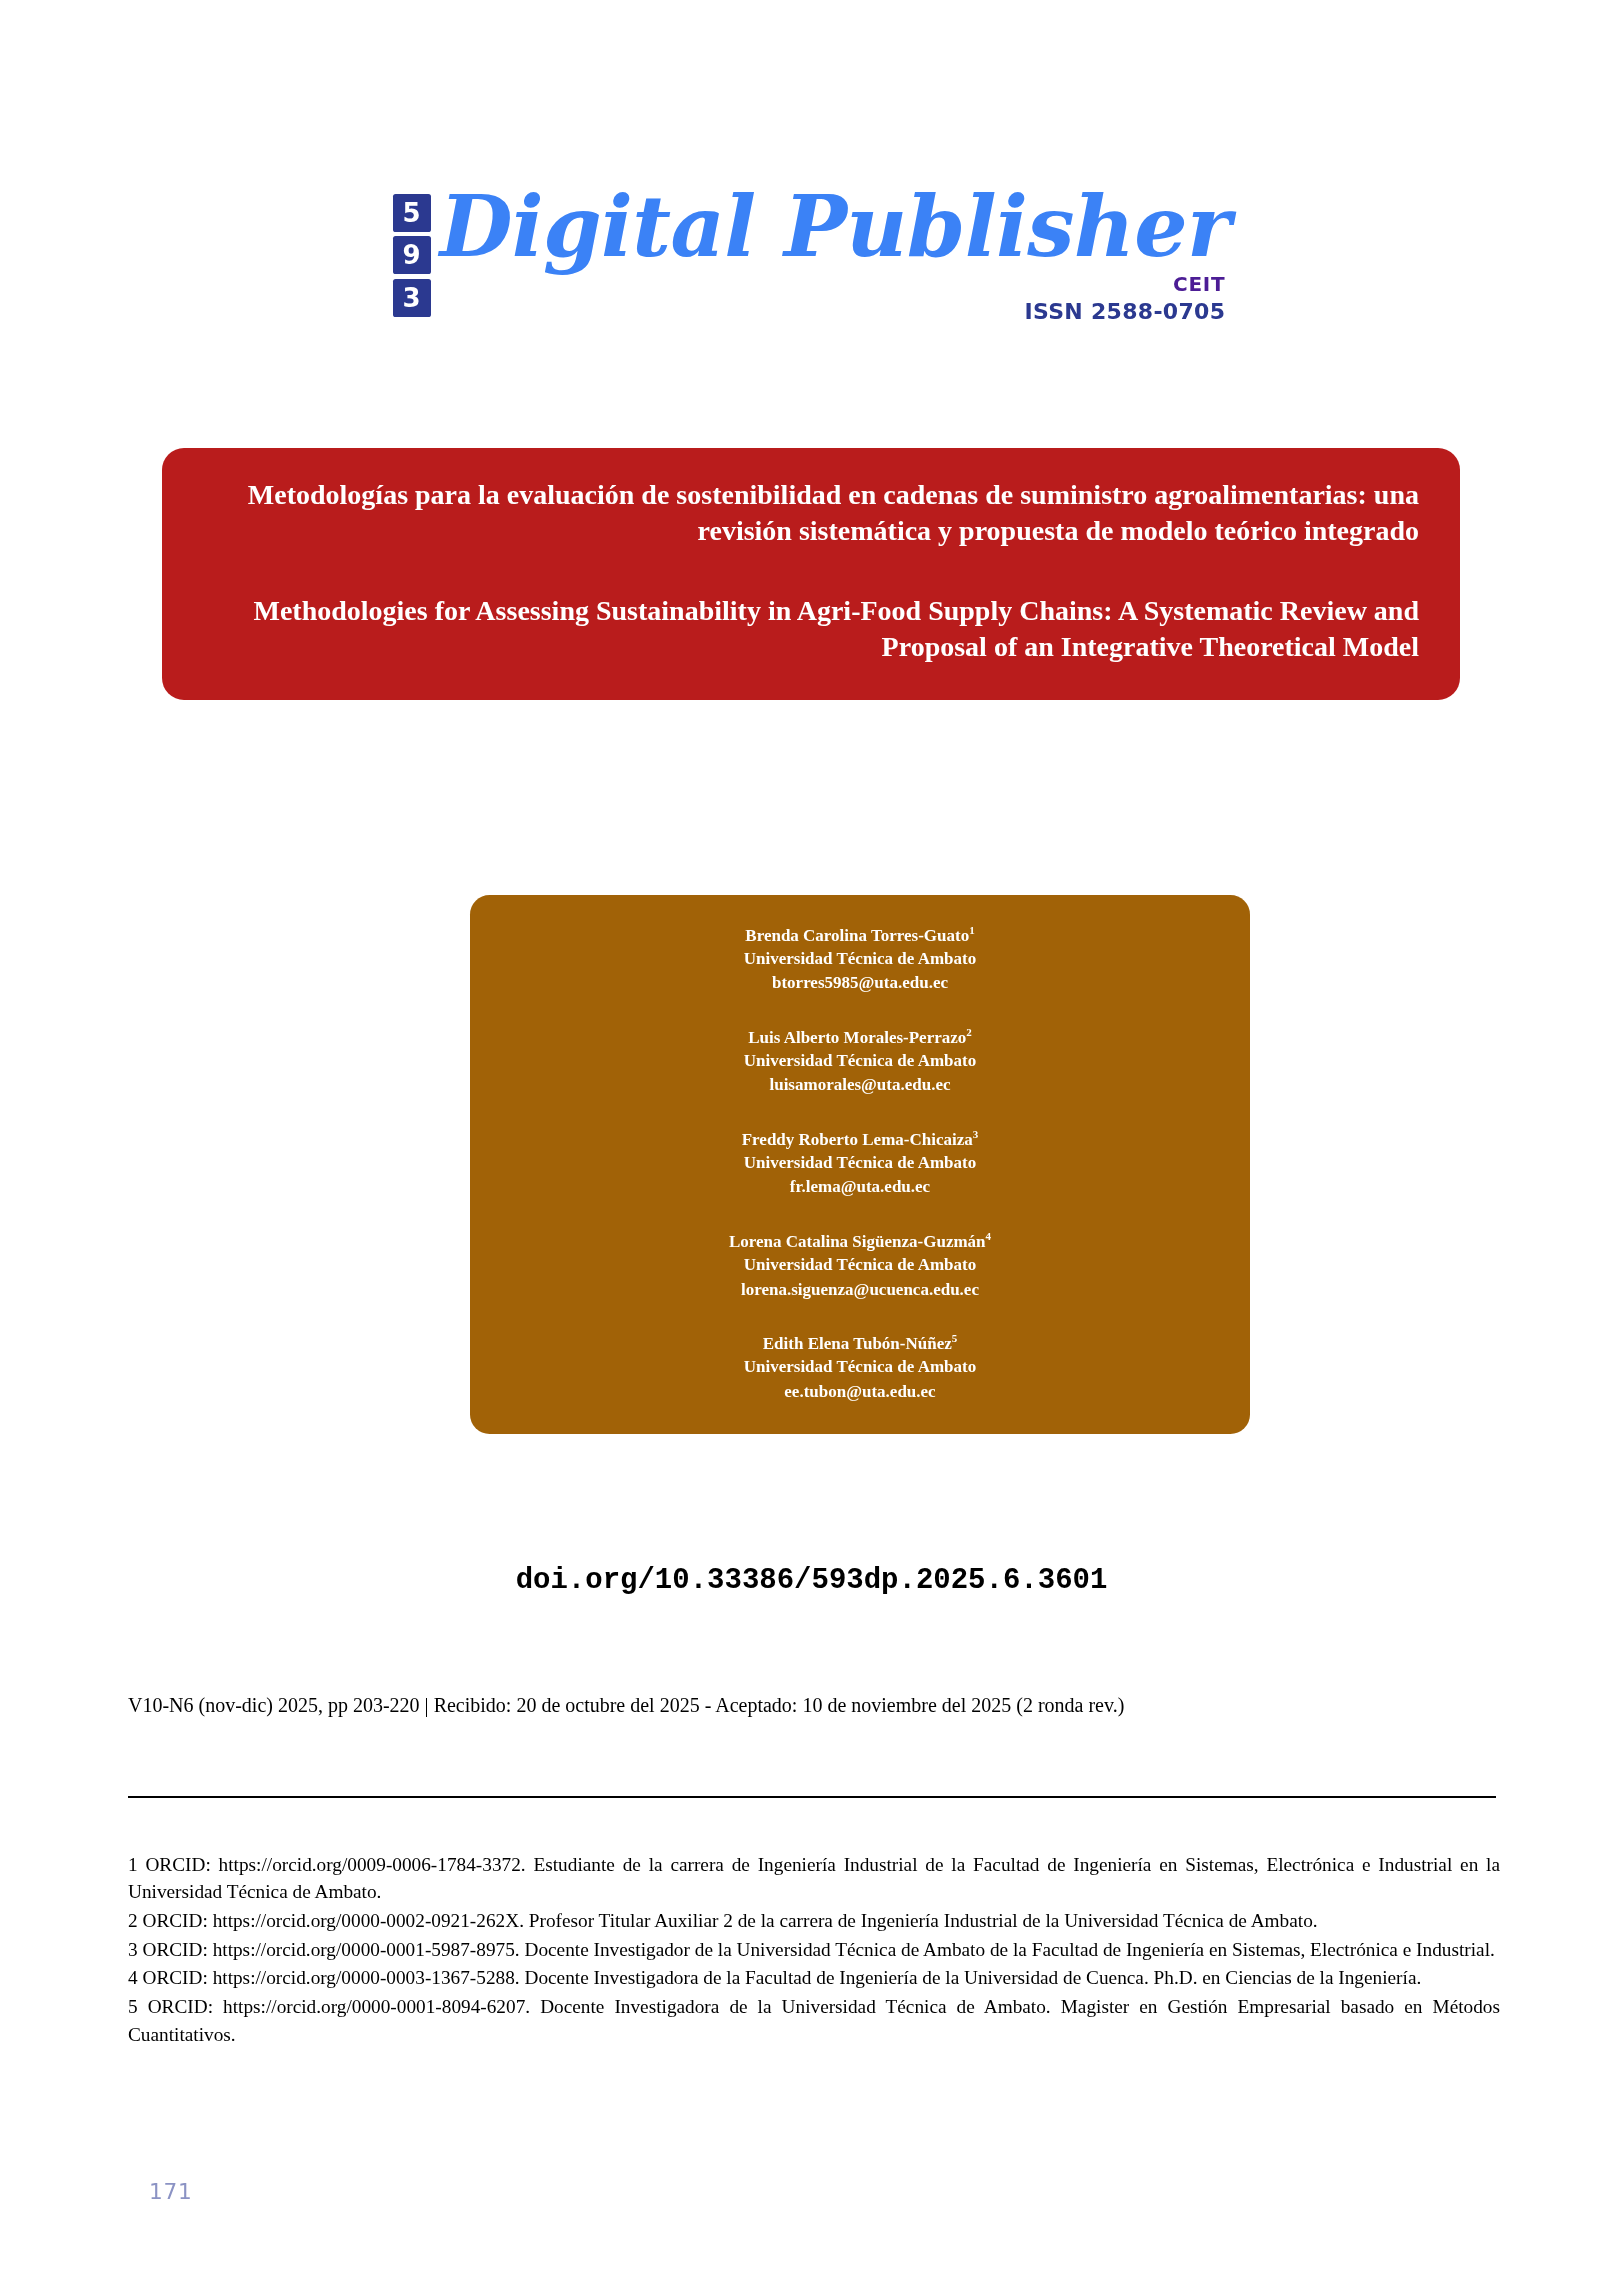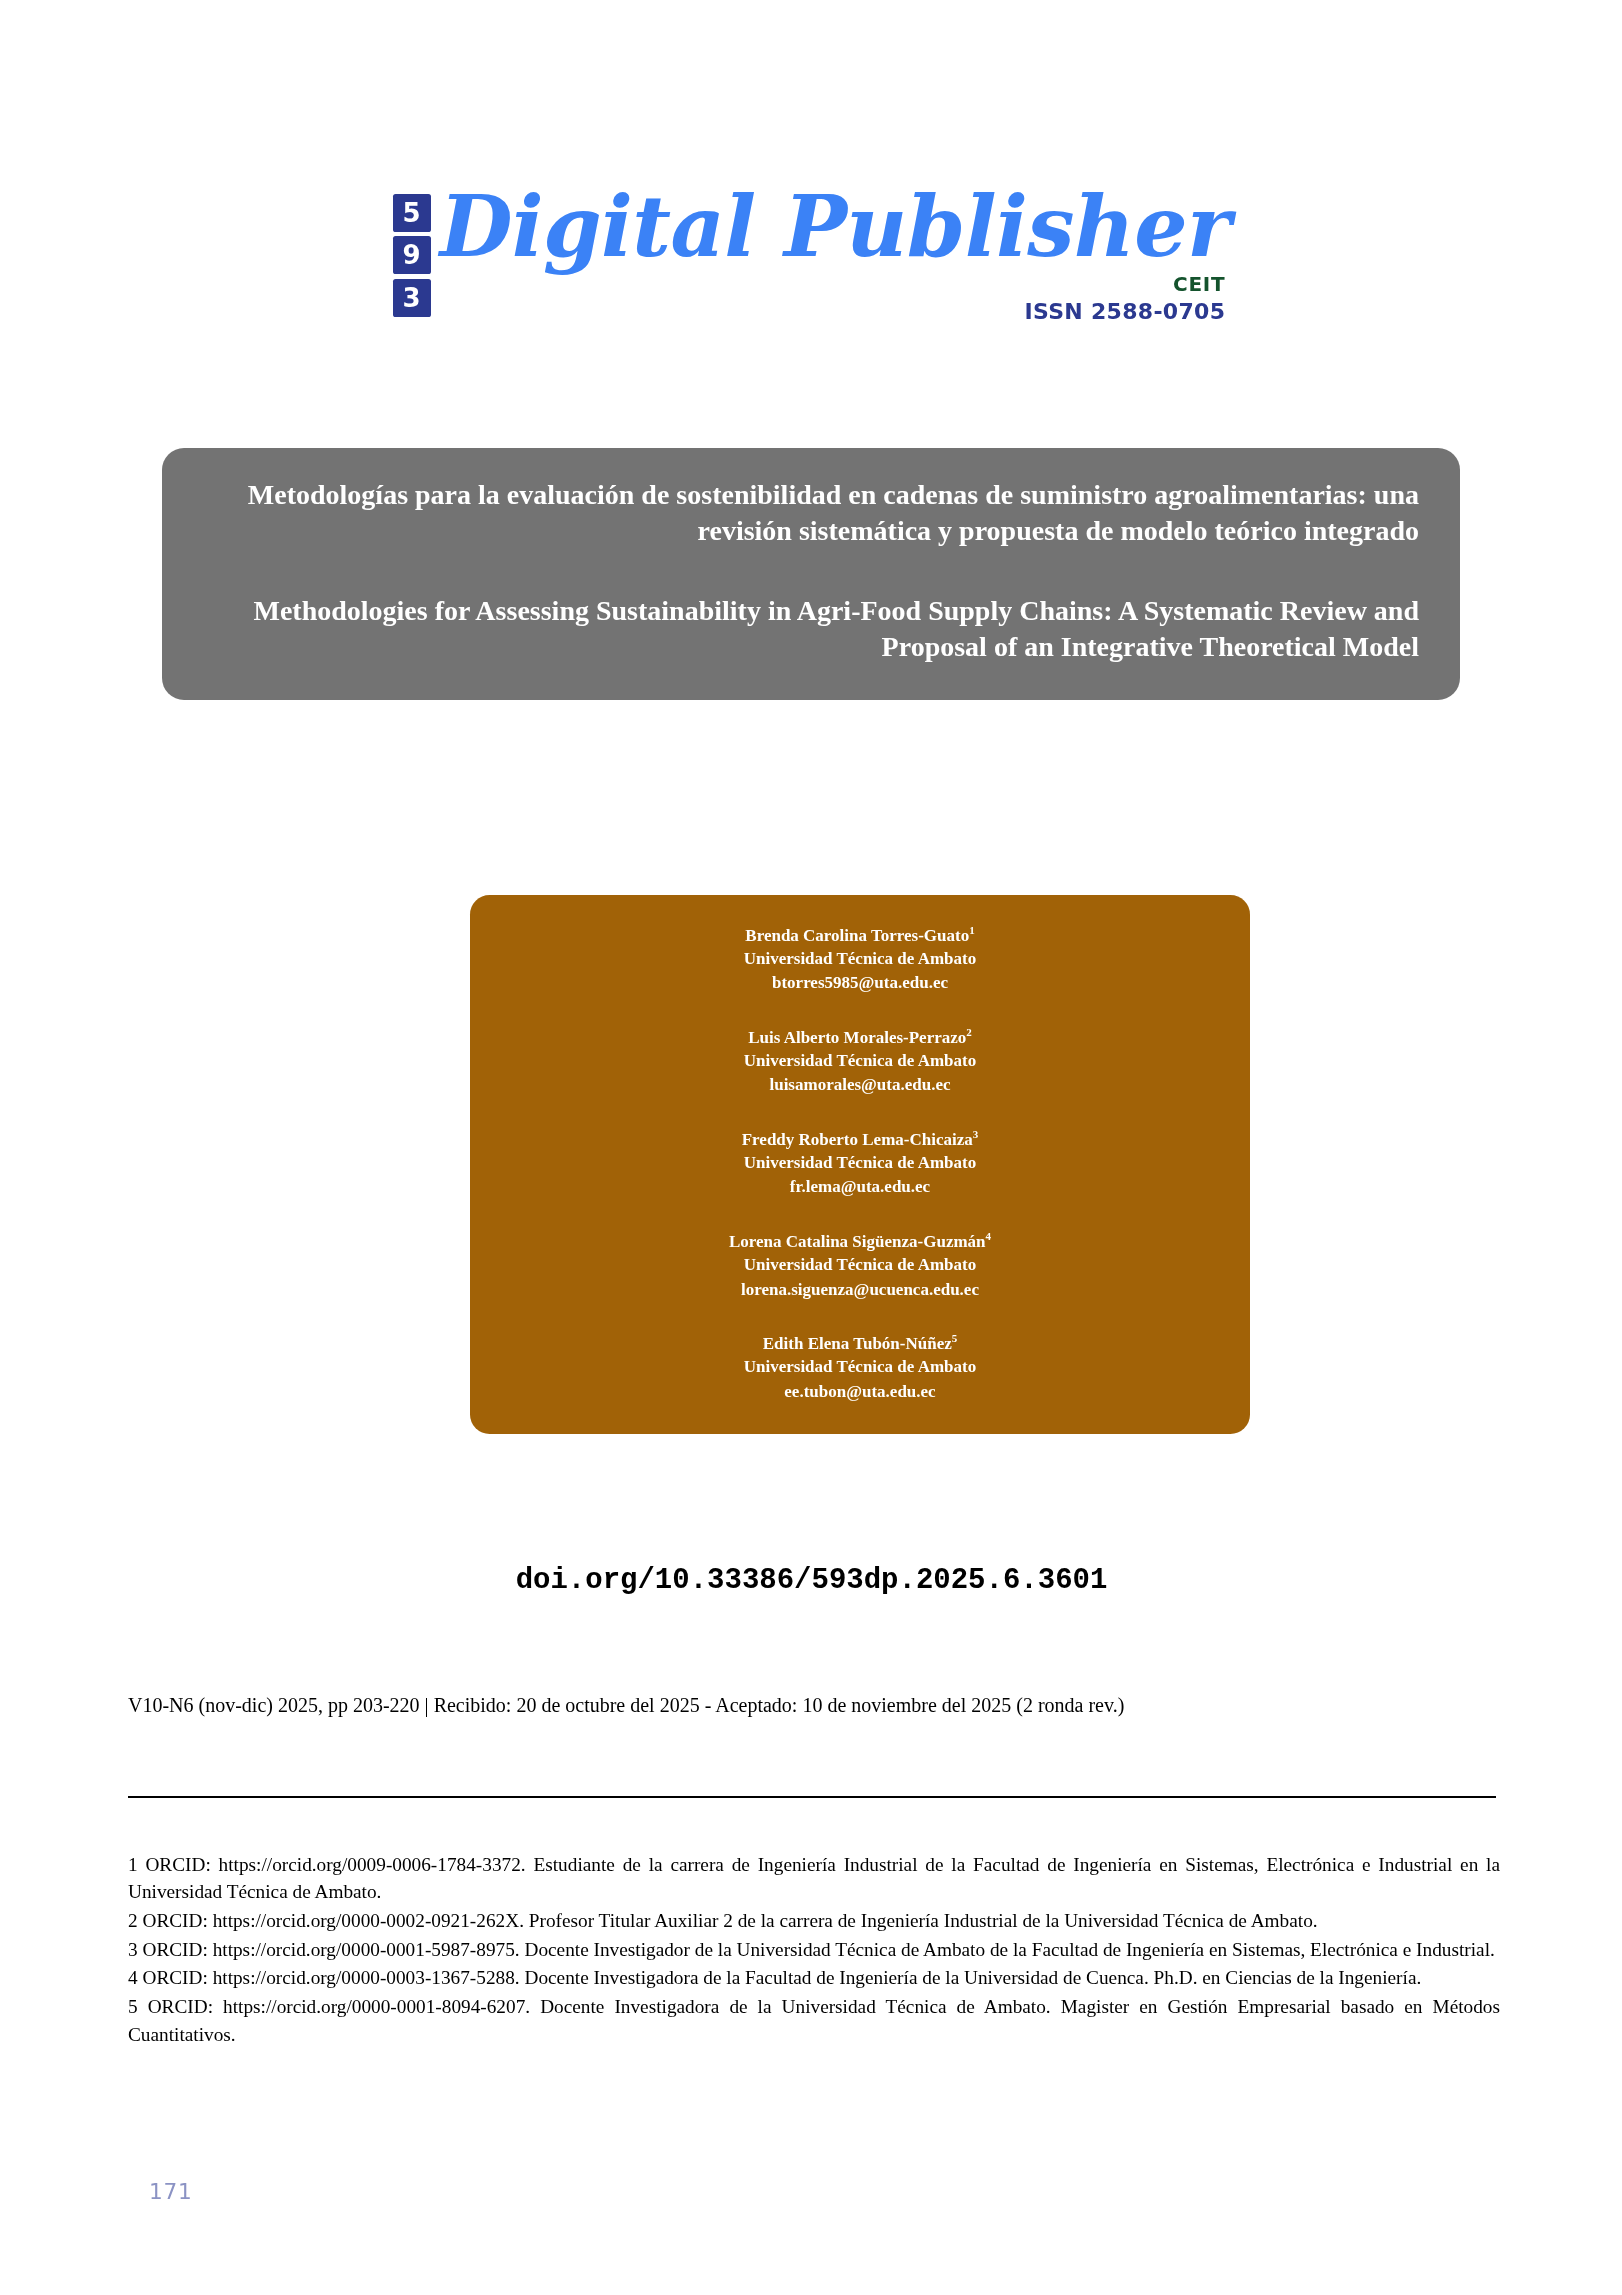--- a/index.html
+++ b/index.html
@@ -64,40 +64,40 @@
   }
   .logo-sub {
     text-align: right;
     margin-top: 1.3px;
     padding-right: 5.2px;
   }
   .logo-ceit {
     font-family: "DejaVu Sans", sans-serif;
     font-weight: bold;
     font-size: 20px;
-    color: #14532d;
+    color: #4c1d95;
     letter-spacing: 0.7px;
   }
   .logo-issn {
     font-family: "DejaVu Sans", sans-serif;
     font-weight: bold;
     font-size: 22px;
     color: #2b3990;
     letter-spacing: 0.3px;
     margin-top: 2.6px;
   }
 
   
   .title-panel {
     position: absolute;
     top: 448px;
     left: 162px;
     width: 1298px;
     box-sizing: border-box;
-    background: #737373;
+    background: #b91c1c;
     border-radius: 22px;
     padding: 29px 41px 34px 41px;
     color: #ffffff;
   }
   .title-es, .title-en {
     font-family: "Liberation Serif", serif;
     font-weight: bold;
     font-size: 28px;
     line-height: 1.30;
     text-align: right;

